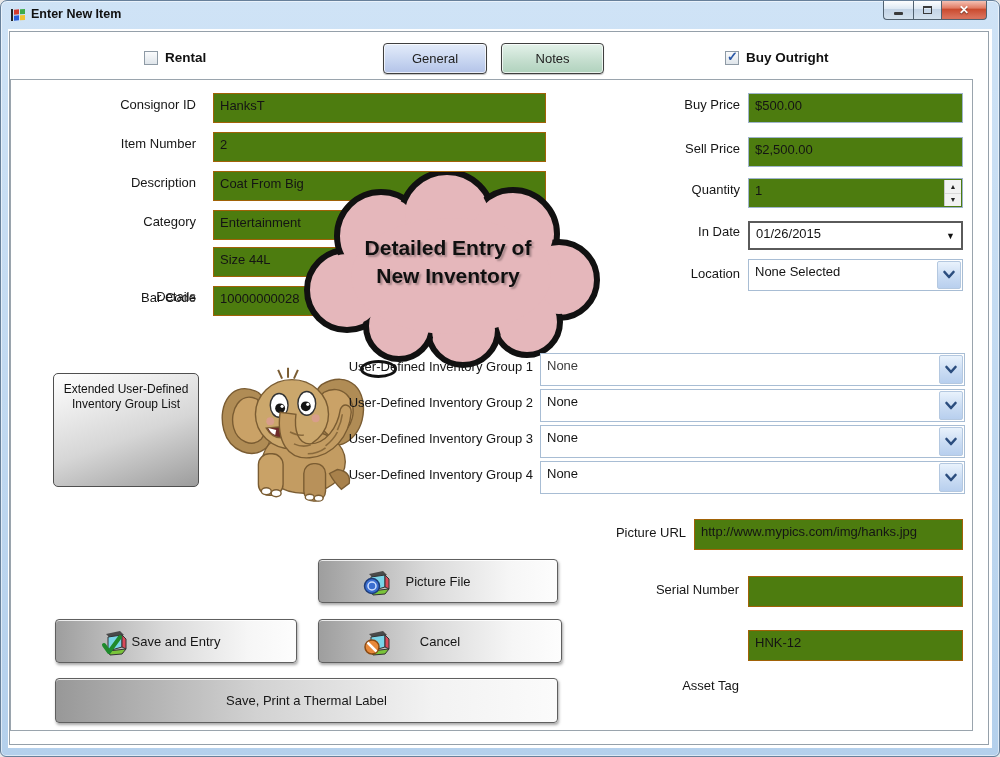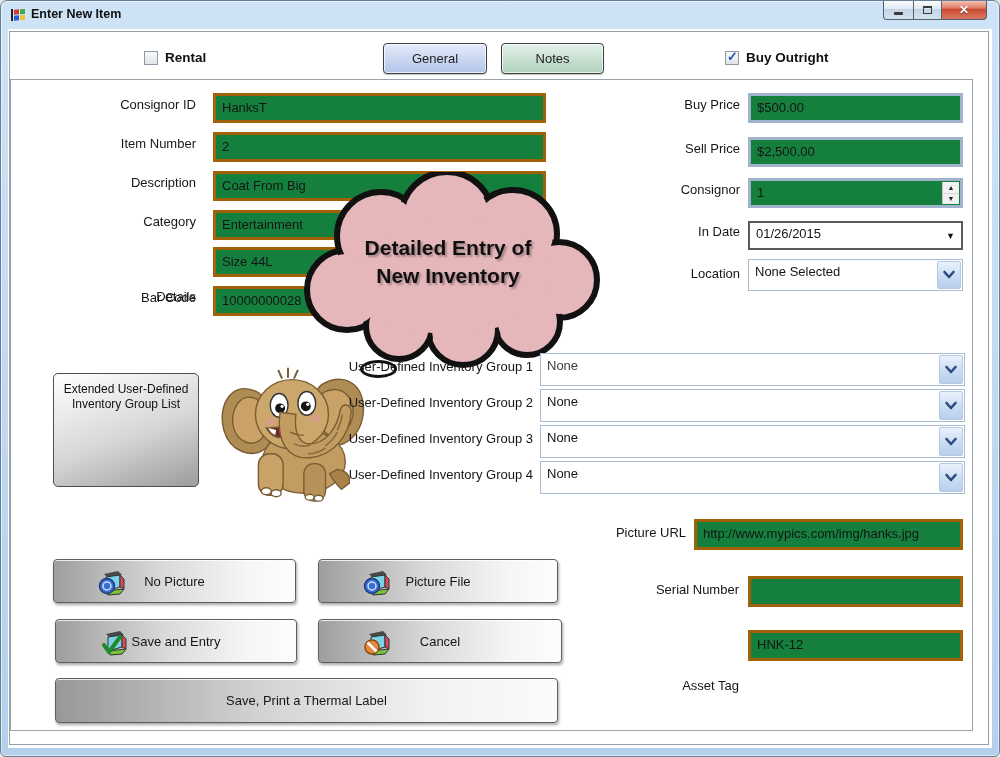--- a/index.html
+++ b/index.html
@@ -30,21 +30,21 @@
   .checkbox{width:14px;height:14px;border:1px solid #8e9aa5;background:linear-gradient(180deg,#fafbfc,#dfe5ea);
             position:relative;flex:0 0 auto;}
   .checkbox .ck{position:absolute;left:1px;top:-3px;font-size:13px;font-weight:700;color:#2c59a7;}
   .checklabel{font-size:13.5px;font-weight:700;color:#111;}
   .tabbtn{position:absolute;height:31px;border:1px solid #3f3f3f;border-radius:4px;font-size:13px;color:#222;
           display:flex;align-items:center;justify-content:center;box-shadow:inset 0 0 0 1px rgba(255,255,255,.7),0 1px 1px rgba(0,0,0,.25);}
   #btn-general{left:375px;top:14px;width:104px;background:linear-gradient(180deg,#e4ecfa,#c6d4f0 60%,#b3c3e8);}
   #btn-notes{left:493px;top:14px;width:103px;background:linear-gradient(180deg,#e4f2ea,#c3ddcd 60%,#b0d2bd);}
   
   .flabel{position:absolute;font-size:13px;color:#161616;text-align:right;}
-  .tbox{position:absolute;border:3px solid #a16207;background:#15803d;}
+  .tbox{position:absolute;border:1px solid #a16207;background:#4d7c0f;}
   .tbox input{position:absolute;left:0;top:0;width:100%;border:none;outline:none;background:transparent;
               font-size:13px;color:#141414;padding:4px 6px;}
   .tbox.blue{border-color:#9fb4cc;padding-left:25px;}
   
   .spin{position:absolute;right:1px;top:1px;bottom:1px;width:17px;display:flex;flex-direction:column;border-left:1px solid #c8c8c8;}
   .spin div{flex:1;display:flex;align-items:center;justify-content:center;font-size:7px;color:#222;background:#f2f2f2;}
   .spin div:first-child{border-bottom:1px solid #d8d8d8;}
   
   .combo-classic{position:absolute;border:2px solid #5a5a5a;background:#fff;}
   .combo-classic .val{position:absolute;left:6px;top:3px;font-size:13px;color:#141414;}
@@ -158,21 +158,21 @@
     <div class="flabel" style="left:580px;top:68px;width:152px;">Buy Price</div>
     <div class="tbox blue" style="left:740px;top:64px;width:215px;height:30px;">
       <input value="$500.00" style="">
     </div>
 
     <div class="flabel" style="left:580px;top:112px;width:152px;">Sell Price</div>
     <div class="tbox blue" style="left:740px;top:108px;width:215px;height:30px;">
       <input value="$2,500.00" style="">
     </div>
 
-    <div class="flabel" style="left:580px;top:153px;width:152px;">Consignor</div>
+    <div class="flabel" style="left:580px;top:153px;width:152px;">Quantity</div>
     <div class="tbox blue" style="left:740px;top:149px;width:215px;height:30px;">
       <input style="width: calc(100% - 18px);" value="1">
       <div class="spin">
         <div>▲</div>
         <div>▼</div>
       </div>
     </div>
 
     <div class="flabel" style="left:580px;top:195px;width:152px;">In Date</div>
     <div class="combo-classic" style="left:740px;top:192px;width:215px;height:29px;">
@@ -301,31 +301,20 @@
     <div class="flabel" style="left:570px;top:553px;width:161px;">Serial Number</div>
     <div class="tbox" style="left:740px;top:547px;width:215px;height:31px;">
       <input value="" style="">
     </div>
 
     <div class="flabel" style="left:570px;top:607px;width:161px;margin-top:42px;">Asset Tag</div>
     <div class="tbox" style="left:740px;top:601px;width:215px;height:31px;">
       <input value="HNK-12" style="">
     </div>
 
-    <div class="graybtn" style="left:45px;top:530px;width:243px;height:44px;">
-      <svg class="bicon" viewBox="0 0 30 30">
-        <path d="M8,7 L22,4 L26,8 L12,11 Z" fill="#4a4a4a"></path>
-        <path d="M10,10 L24,8 L24,20 L10,24 Z" fill="#7ad4e8" stroke="#333" stroke-width="1"></path>
-        <path d="M24,8 L28,12 L28,22 L24,20 Z" fill="#d84a5a" stroke="#333" stroke-width="1"></path>
-        <path d="M10,24 L28,22 L24,27 L12,28 Z" fill="#7ac43a" stroke="#333" stroke-width="1"></path>
-        <circle cx="11" cy="19" r="7.5" fill="#3a6ed0" stroke="#1d3c78" stroke-width="1.5"></circle>
-        <circle cx="11" cy="19" r="4" fill="none" stroke="#cfe0ff" stroke-width="1.5"></circle>
-      </svg>
-      <span>No Picture</span>
-    </div>
 
     <div class="graybtn" style="left:310px;top:530px;width:240px;height:44px;">
       <svg class="bicon" viewBox="0 0 30 30">
         <path d="M8,7 L22,4 L26,8 L12,11 Z" fill="#4a4a4a"></path>
         <path d="M10,10 L24,8 L24,20 L10,24 Z" fill="#7ad4e8" stroke="#333" stroke-width="1"></path>
         <path d="M24,8 L28,12 L28,22 L24,20 Z" fill="#d84a5a" stroke="#333" stroke-width="1"></path>
         <path d="M10,24 L28,22 L24,27 L12,28 Z" fill="#7ac43a" stroke="#333" stroke-width="1"></path>
         <circle cx="11" cy="19" r="7.5" fill="#3a6ed0" stroke="#1d3c78" stroke-width="1.5"></circle>
         <circle cx="11" cy="19" r="4" fill="none" stroke="#cfe0ff" stroke-width="1.5"></circle>
       </svg>

